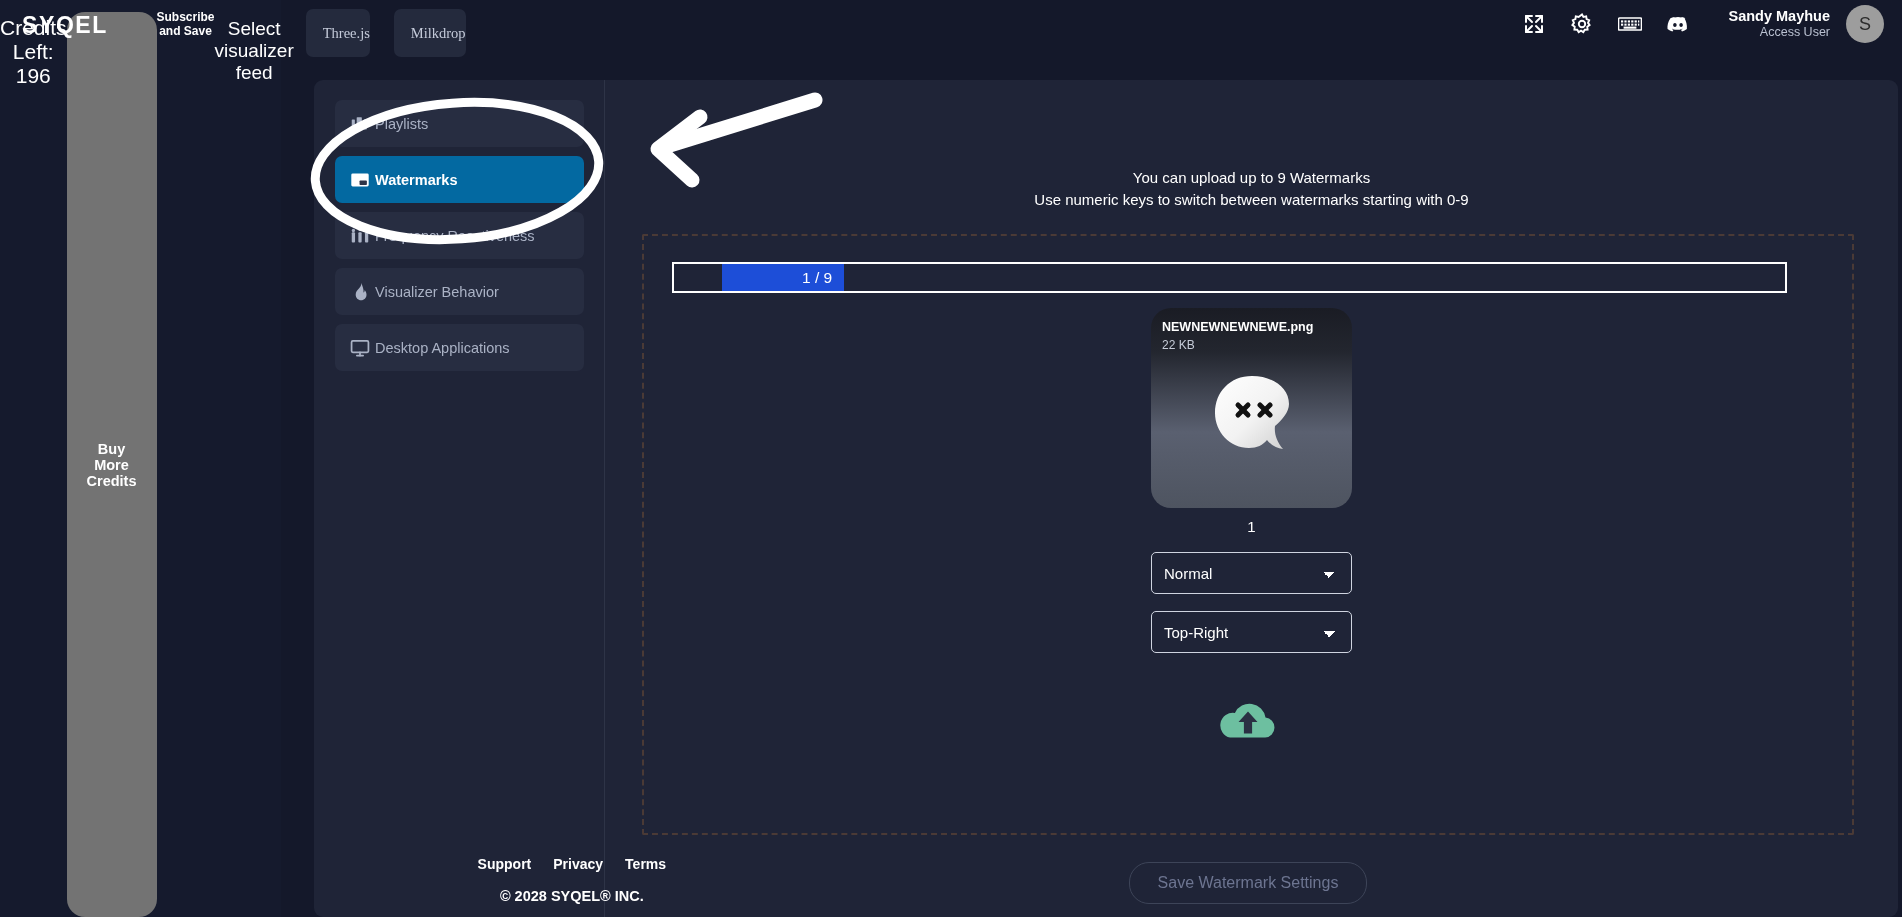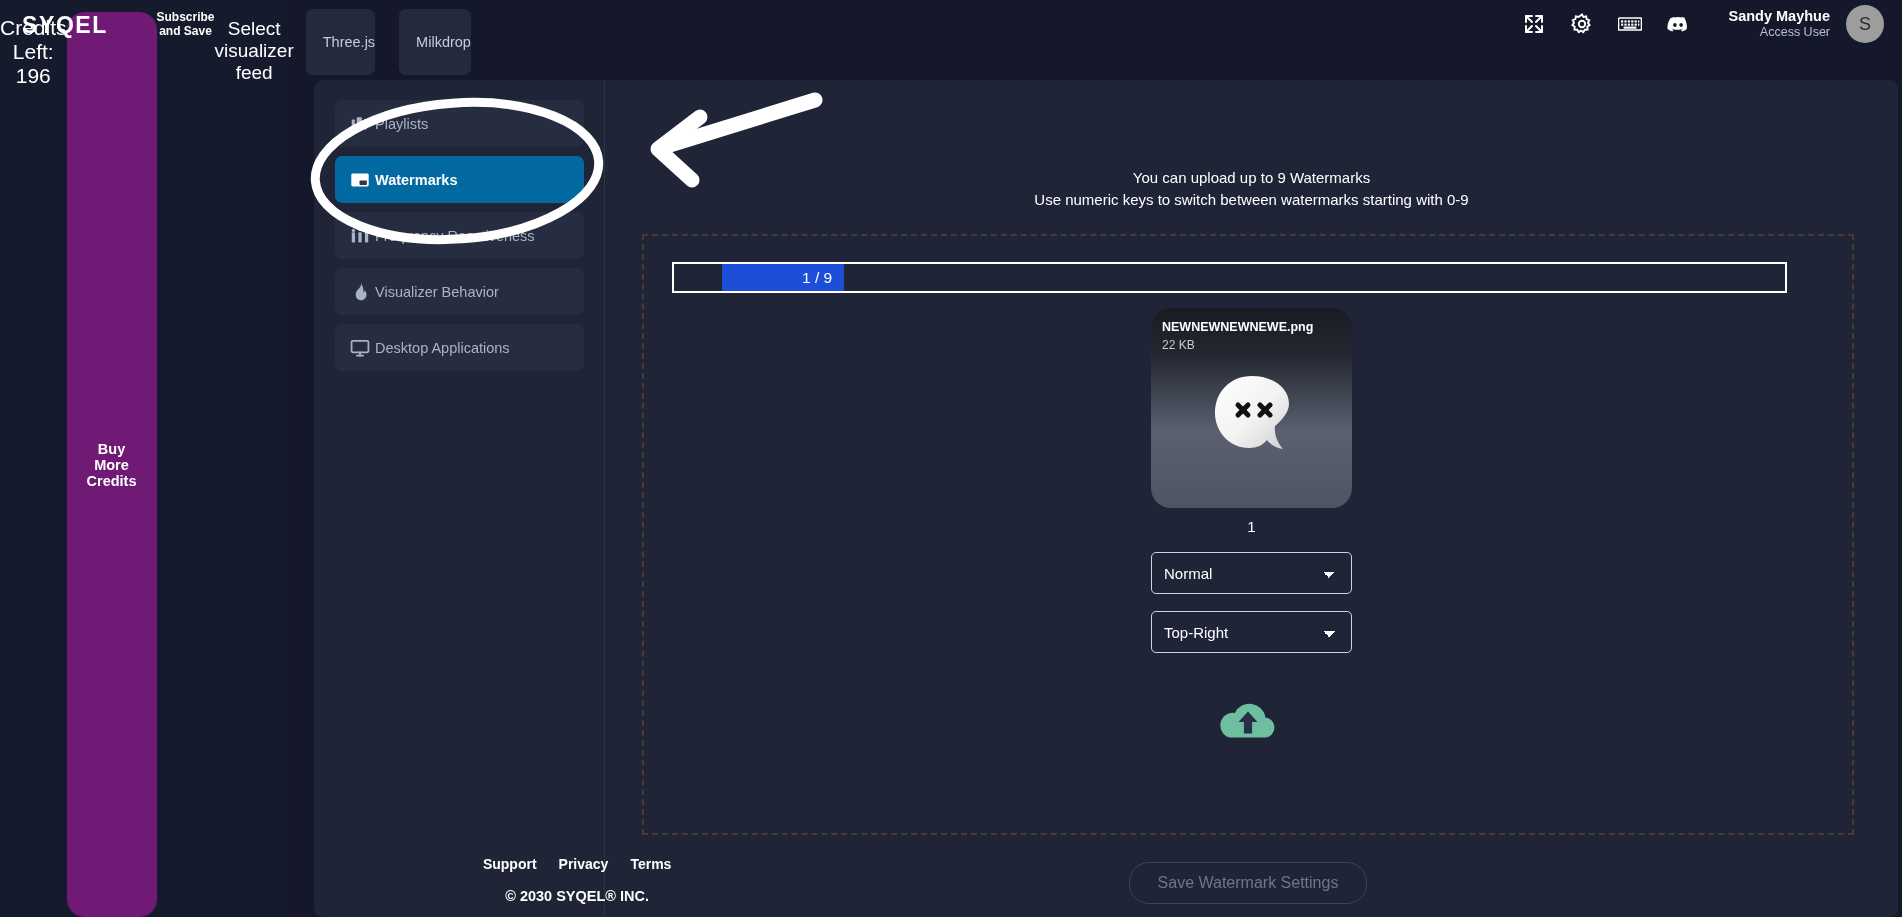--- a/index.html
+++ b/index.html
@@ -34,39 +34,40 @@
     display: flex; flex-direction: column; justify-content: space-between;
   }
   #hamburger span { display: block; height: 2.6px; width: 100%; background: #e8ecf5; border-radius: 1px; }
 
   #credits-line {
     margin-top: 16px; text-align: center;
     font-size: 21px; color: #ffffff; font-weight: 400;
   }
   #buy-credits {
     display: block; margin: 12px auto 0;
-    background: #701a75; color: #ffffff;
+    background: #737373; color: #ffffff;
     border: none; border-radius: 18px;
     padding: 8px 20px; font-size: 14.5px; font-weight: 700;
     font-family: "Liberation Sans", sans-serif; cursor: pointer;
   }
   #subscribe-save {
     text-align: center; margin-top: 10px;
     font-size: 12px; font-weight: 700; color: #ffffff;
   }
   #feed-title {
     text-align: center; margin-top: 18px;
     font-size: 19px; color: #ffffff;
   }
   .feed-item {
-    margin: 9px 12px 0; height: 66px;
+    margin: 9px 12px 0; height: 48px;
     background: #242a3d; border-radius: 7px;
     display: flex; align-items: center;
     padding-left: 17px; color: #c5cbda; font-size: 14.5px;
     cursor: pointer;
+    font-family: Liberation Serif, serif;
   }
   #sidebar-footer {
     margin-top: auto; padding-bottom: 13px; text-align: center;
   }
   #footer-links {
     display: flex; justify-content: center; gap: 22px;
     font-size: 14px; font-weight: 700; color: #ffffff;
   }
   #footer-links span { cursor: pointer; }
   #copyright {
@@ -240,21 +241,21 @@
   <div class="feed-item">
     <span>Milkdrop</span>
   </div>
 
   <div id="sidebar-footer">
     <div id="footer-links">
       <span>Support</span>
       <span>Privacy</span>
       <span>Terms</span>
     </div>
-    <div id="copyright">© 2030 SYQEL® INC.</div>
+    <div id="copyright">© 2028 SYQEL® INC.</div>
   </div>
 </div>
 
 <div id="stage">
 
   <div id="topbar">
     <svg class="top-icon" viewBox="0 0 24 24">
       <g fill="none" stroke="#ffffff" stroke-width="2" stroke-linecap="round" stroke-linejoin="round">
         <path d="M14 4 L20 4 L20 10"></path>
           <path d="M20 4 L14 10"></path>

